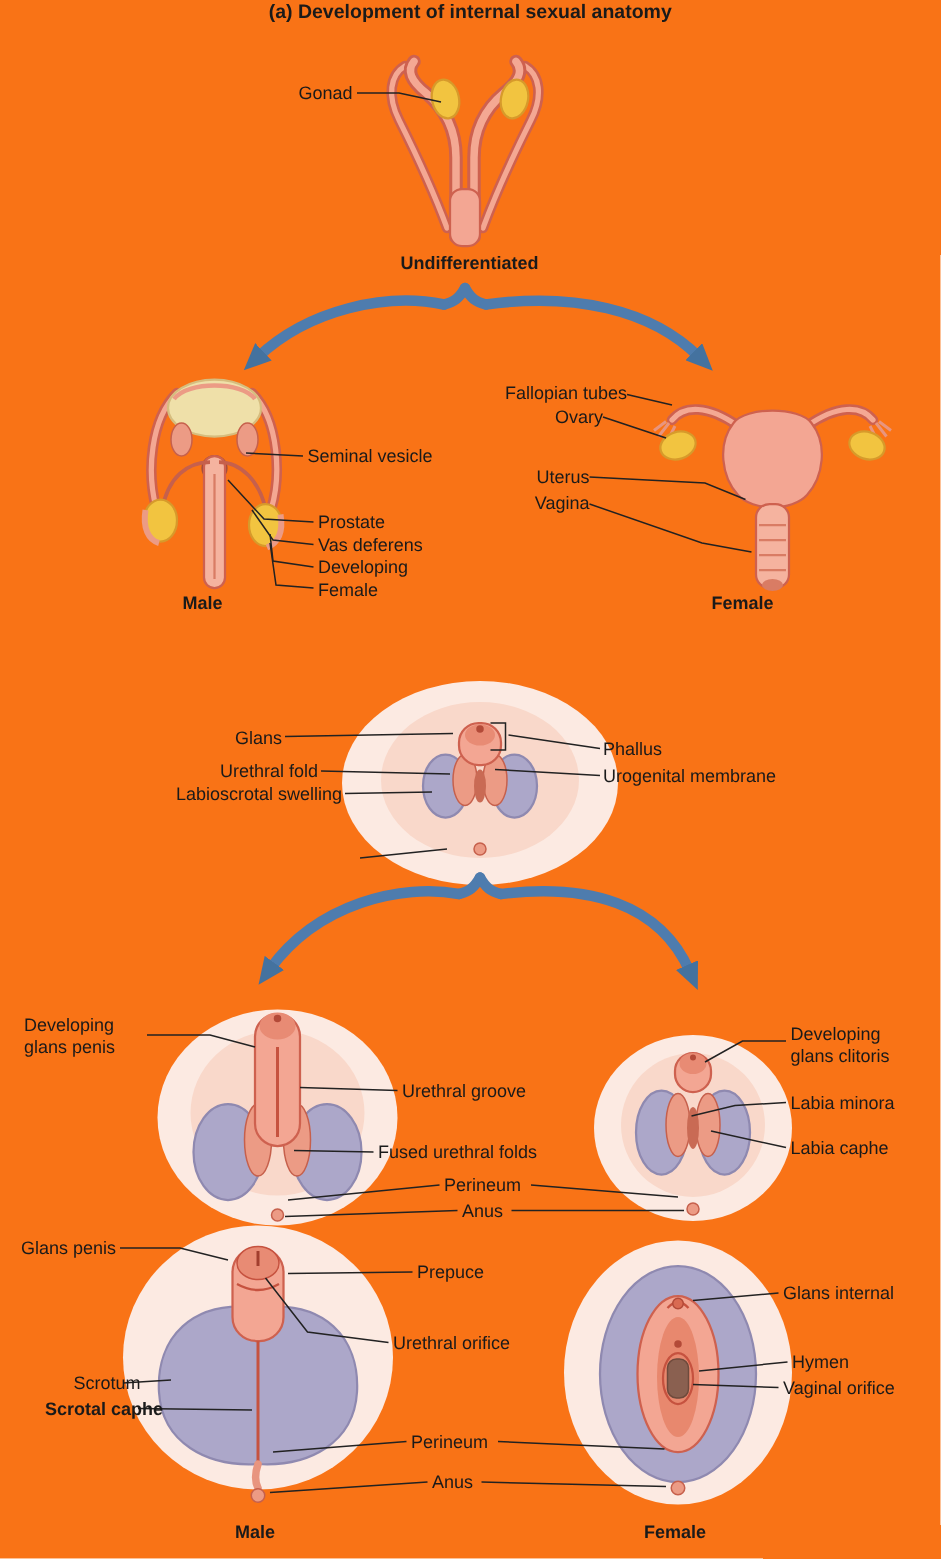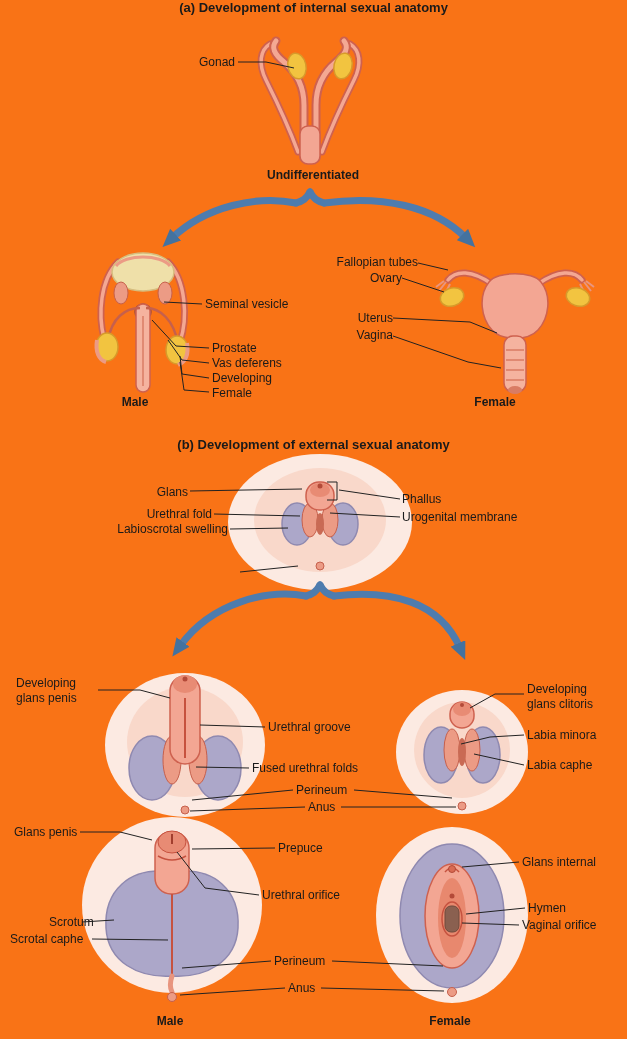--- a/index.html
+++ b/index.html
@@ -225,39 +225,38 @@
   <div class="lbl nowrap" style="left:212px; top:371px;">Developing</div>
   <div class="lbl nowrap" style="left:212px; top:386px;">Female</div>
   <div class="lbl bold ctr nowrap" style="left:100px; top:395px; width:70px;">Male</div>
 
   <div class="lbl ra nowrap" style="left:320px; top:255px; width:98px;">Fallopian tubes</div>
   <div class="lbl ra nowrap" style="left:330px; top:271px; width:72px;">Ovary</div>
   <div class="lbl ra nowrap" style="left:310px; top:311px; width:83px;">Uterus</div>
   <div class="lbl ra nowrap" style="left:310px; top:328px; width:83px;">Vagina</div>
   <div class="lbl bold ctr nowrap" style="left:460px; top:395px; width:70px;">Female</div>
 
-  <div class="lbl title ctr" style="left:0; top:437px; width:627px;">(b) Development of external sexual anatomy</div>
   <div class="lbl ra nowrap" style="left:130px; top:485px; width:58px;">Glans</div>
   <div class="lbl ra nowrap" style="left:120px; top:507px; width:92px;">Urethral fold</div>
   <div class="lbl ra nowrap" style="left:96px; top:522px; width:132px;">Labioscrotal swelling</div>
   <div class="lbl nowrap" style="left:402px; top:492px;">Phallus</div>
   <div class="lbl nowrap" style="left:402px; top:510px;">Urogenital membrane</div>
 
   <div class="lbl" style="left:16px; top:676px; width:80px;">Developing glans penis</div>
   <div class="lbl nowrap" style="left:268px; top:720px;">Urethral groove</div>
   <div class="lbl nowrap" style="left:252px; top:761px;">Fused urethral folds</div>
   <div class="lbl nowrap" style="left:296px; top:783px;">Perineum</div>
   <div class="lbl nowrap" style="left:308px; top:800px;">Anus</div>
   <div class="lbl" style="left:527px; top:682px; width:85px;">Developing glans clitoris</div>
   <div class="lbl nowrap" style="left:527px; top:728px;">Labia minora</div>
   <div class="lbl nowrap" style="left:527px; top:758px;">Labia caphe</div>
 
   <div class="lbl nowrap" style="left:14px; top:825px;">Glans penis</div>
   <div class="lbl nowrap" style="left:30px; top:915px;margin-left:19px;">Scrotum</div>
-  <div class="lbl nowrap" style="left:10px; top:932px;">Scrotal caphe</div>
+  <div class="lbl nowrap" style="left:30px; top:932px;font-weight:bold;">Scrotal caphe</div>
   <div class="lbl nowrap" style="left:278px; top:841px;">Prepuce</div>
   <div class="lbl nowrap" style="left:262px; top:888px;">Urethral orifice</div>
   <div class="lbl nowrap" style="left:274px; top:954px;">Perineum</div>
   <div class="lbl nowrap" style="left:288px; top:981px;">Anus</div>
   <div class="lbl nowrap" style="left:522px; top:855px;">Glans internal</div>
   <div class="lbl nowrap" style="left:528px; top:901px;">Hymen</div>
   <div class="lbl nowrap" style="left:522px; top:918px;">Vaginal orifice</div>
   <div class="lbl bold ctr nowrap" style="left:135px; top:1014px; width:70px;">Male</div>
   <div class="lbl bold ctr nowrap" style="left:415px; top:1014px; width:70px;">Female</div>
 

